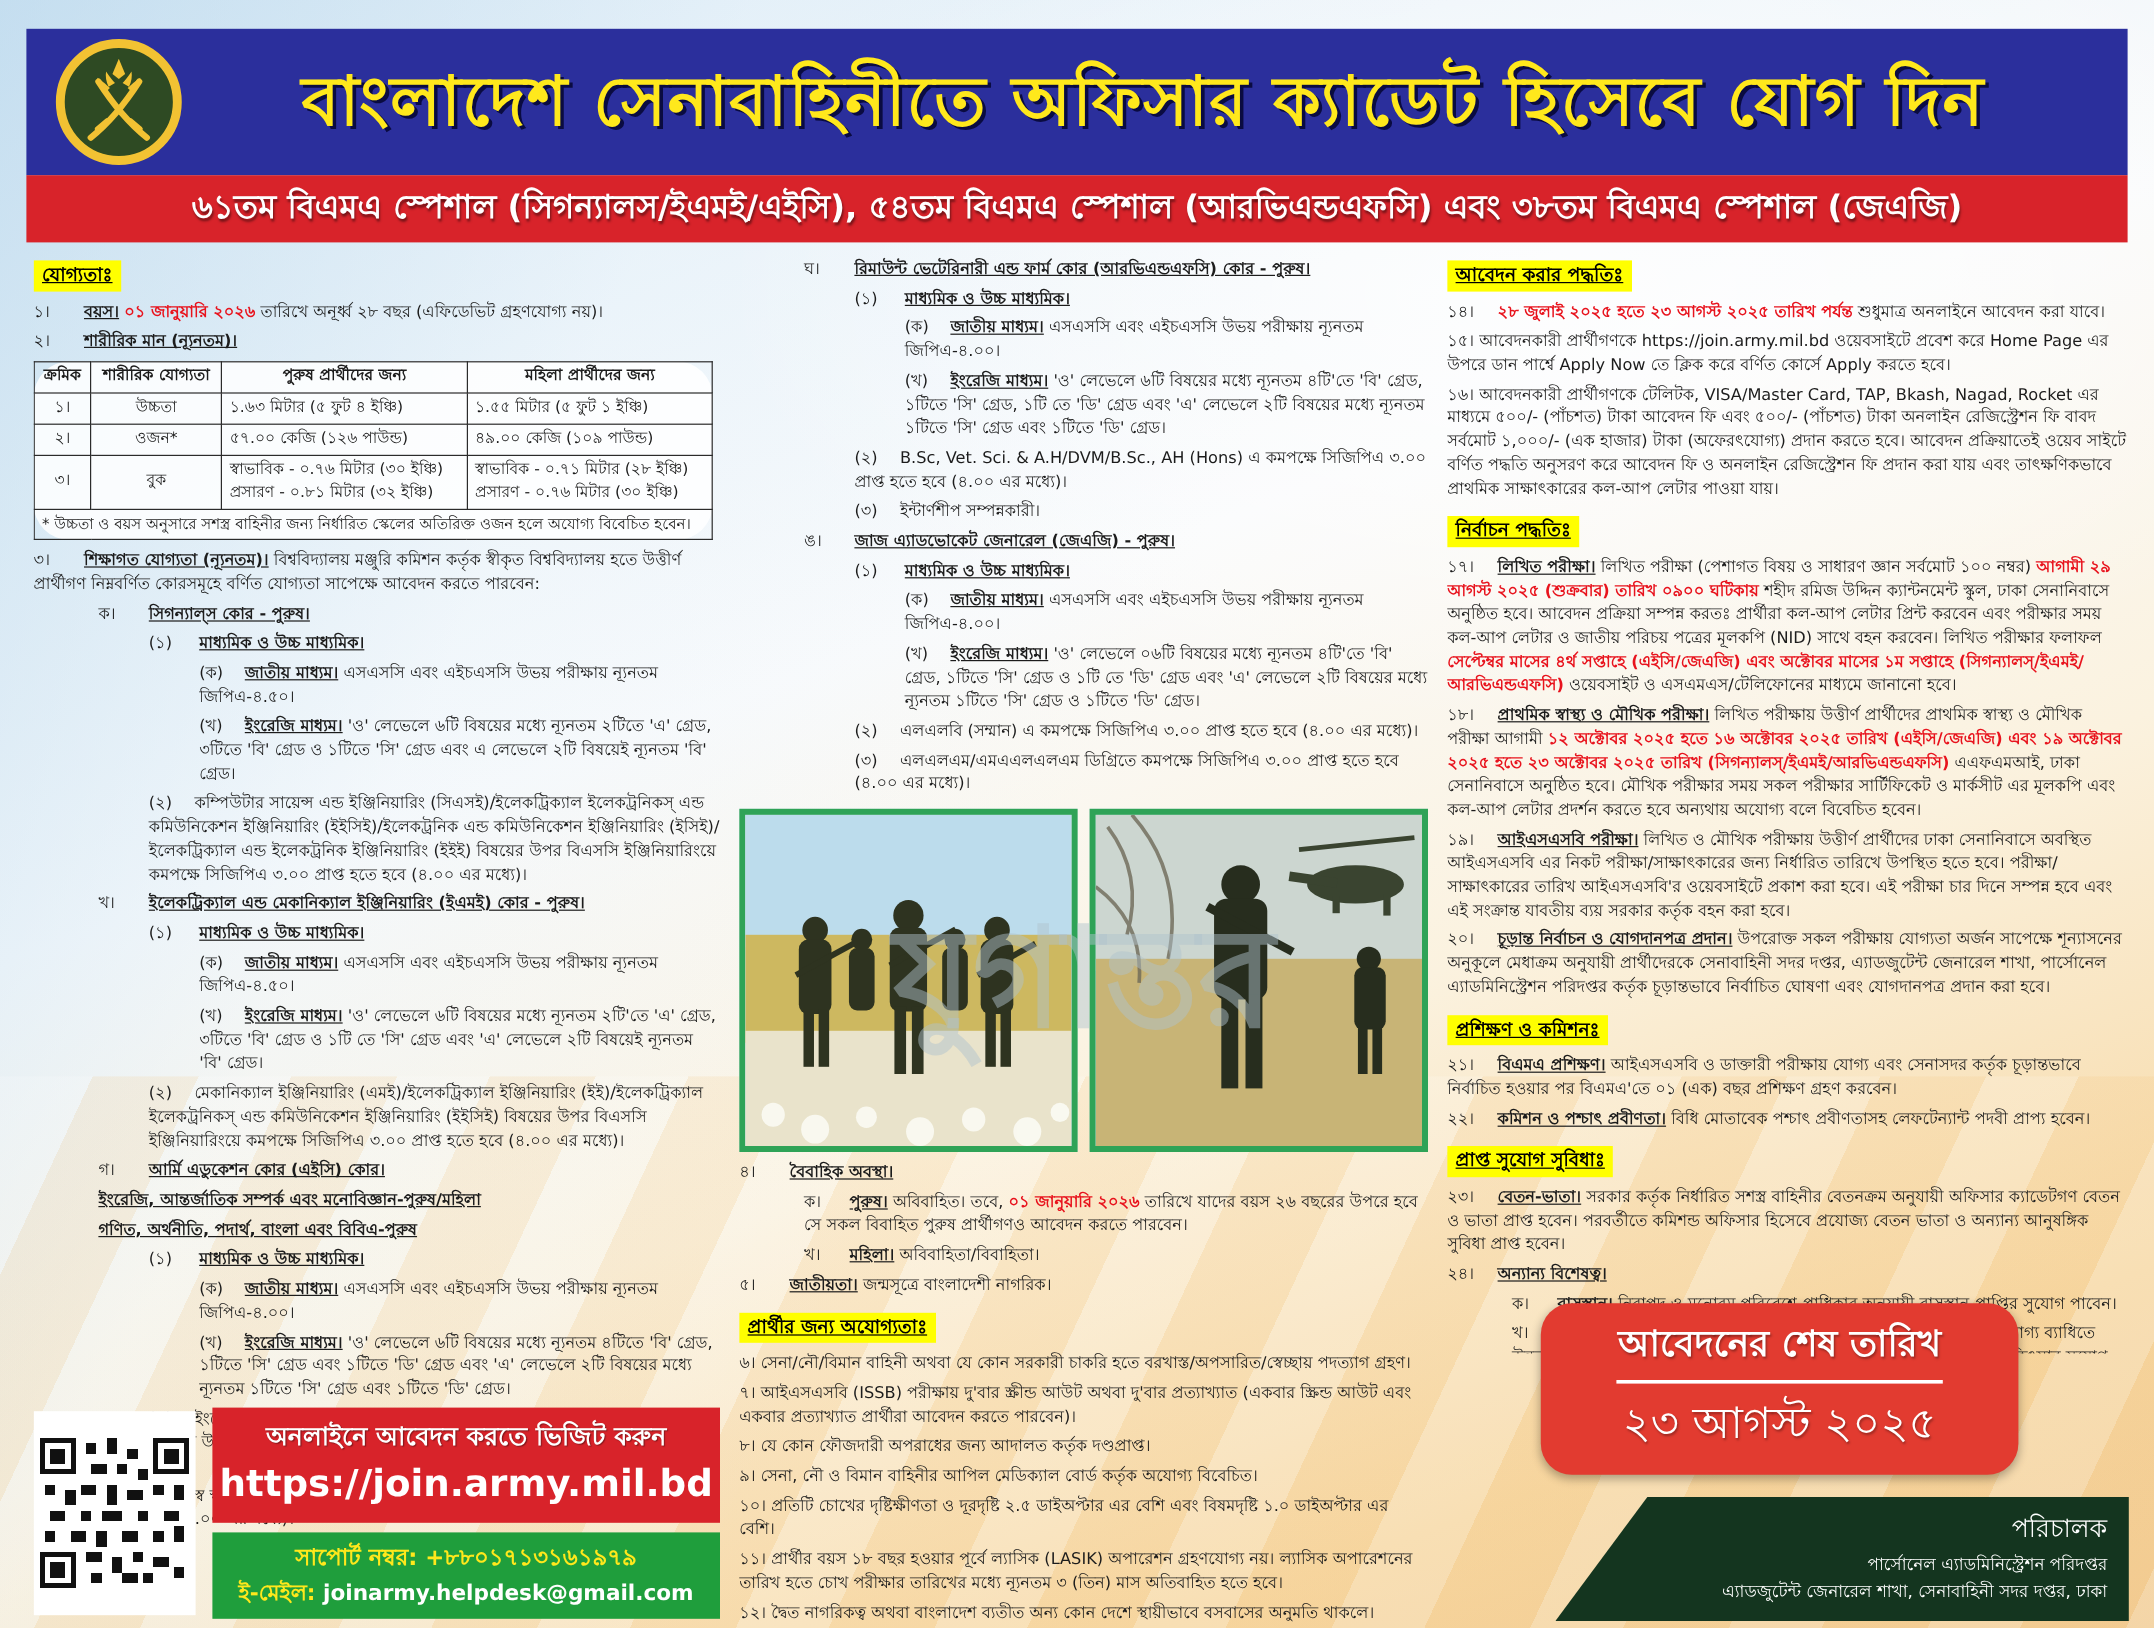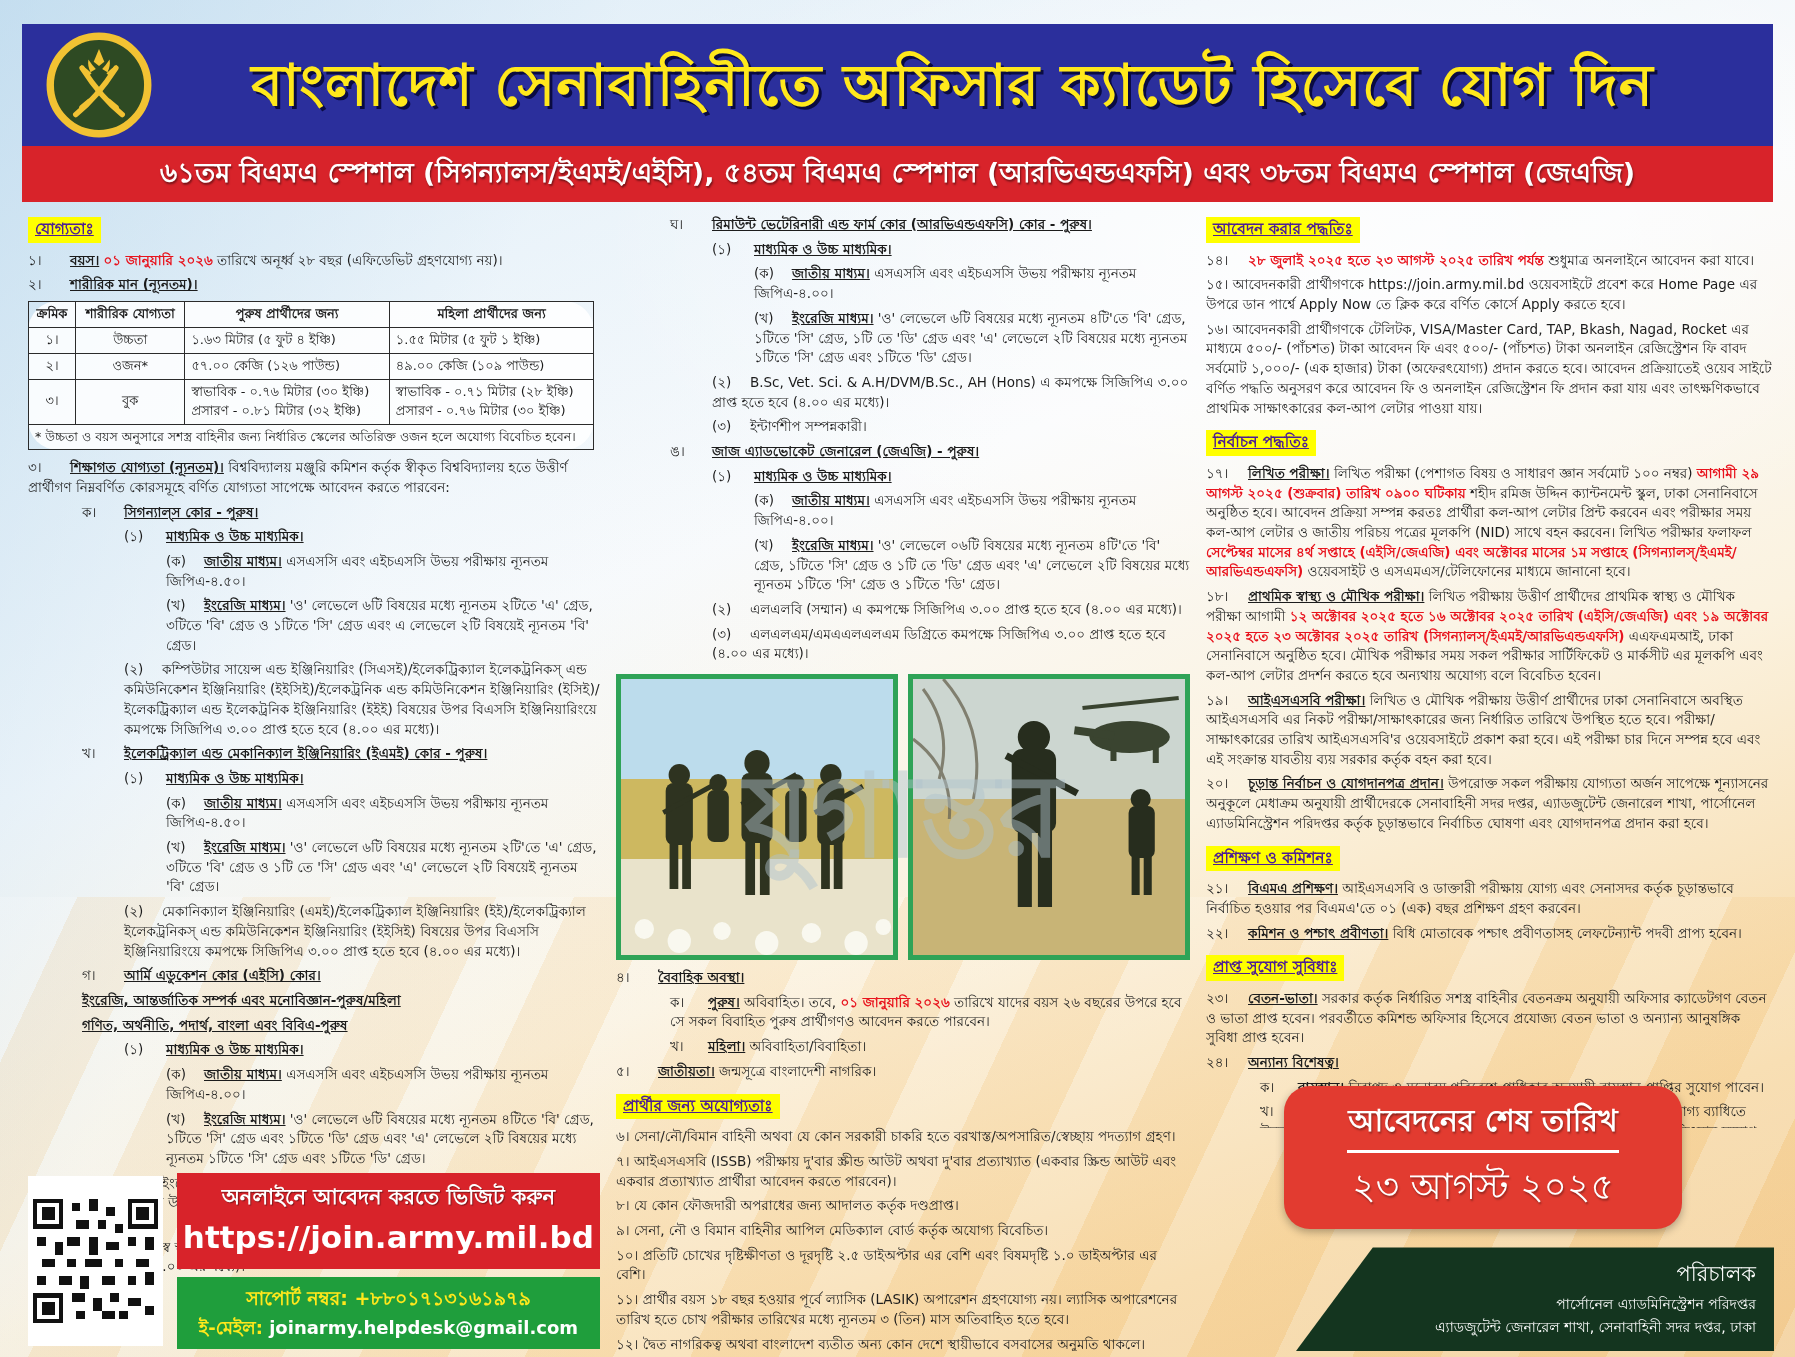--- a/index.html
+++ b/index.html
@@ -22,21 +22,21 @@
   .col{position:absolute;top:210px;bottom:6px;overflow:hidden;font-size:13.5px;line-height:1.46;}
   .col.left{left:28px;width:572px;}
   .col.mid{left:616px;width:574px;}
   .col.right{left:1206px;width:568px;}
   .p{margin:5px 0;}
   .n{display:inline-block;min-width:42px;}
   .n3{display:inline-block;min-width:38px;}
   .hd{font-weight:bold;text-decoration:underline;}
   .u{font-weight:bold;text-decoration:underline;}
   .red{color:#e8131d;font-weight:bold;}
-  .hl{display:inline-block;background:#ffff00;color:#4c1d95;font-weight:bold;text-decoration:underline;
+  .hl{display:inline-block;background:#ffff00;color:#000000;font-weight:bold;text-decoration:underline;
     padding:1px 7px 2px;margin:7px 0 3px;font-size:15.5px;}
   .i1{padding-left:54px;}
   .i2{padding-left:96px;}
   .i3{padding-left:138px;}
   table.phy{width:99%;border-collapse:collapse;margin:6px 0 8px;background:rgba(255,255,255,.85);
     font-size:13px;text-align:center;border-radius:30px;}
   .phy th,.phy td{border:1.6px solid #2b2b2b;padding:3px 6px;}
   .phy th{font-weight:bold;}
   .phy td.l{text-align:left;}
   .phy td.note{text-align:left;font-size:12.5px;}

